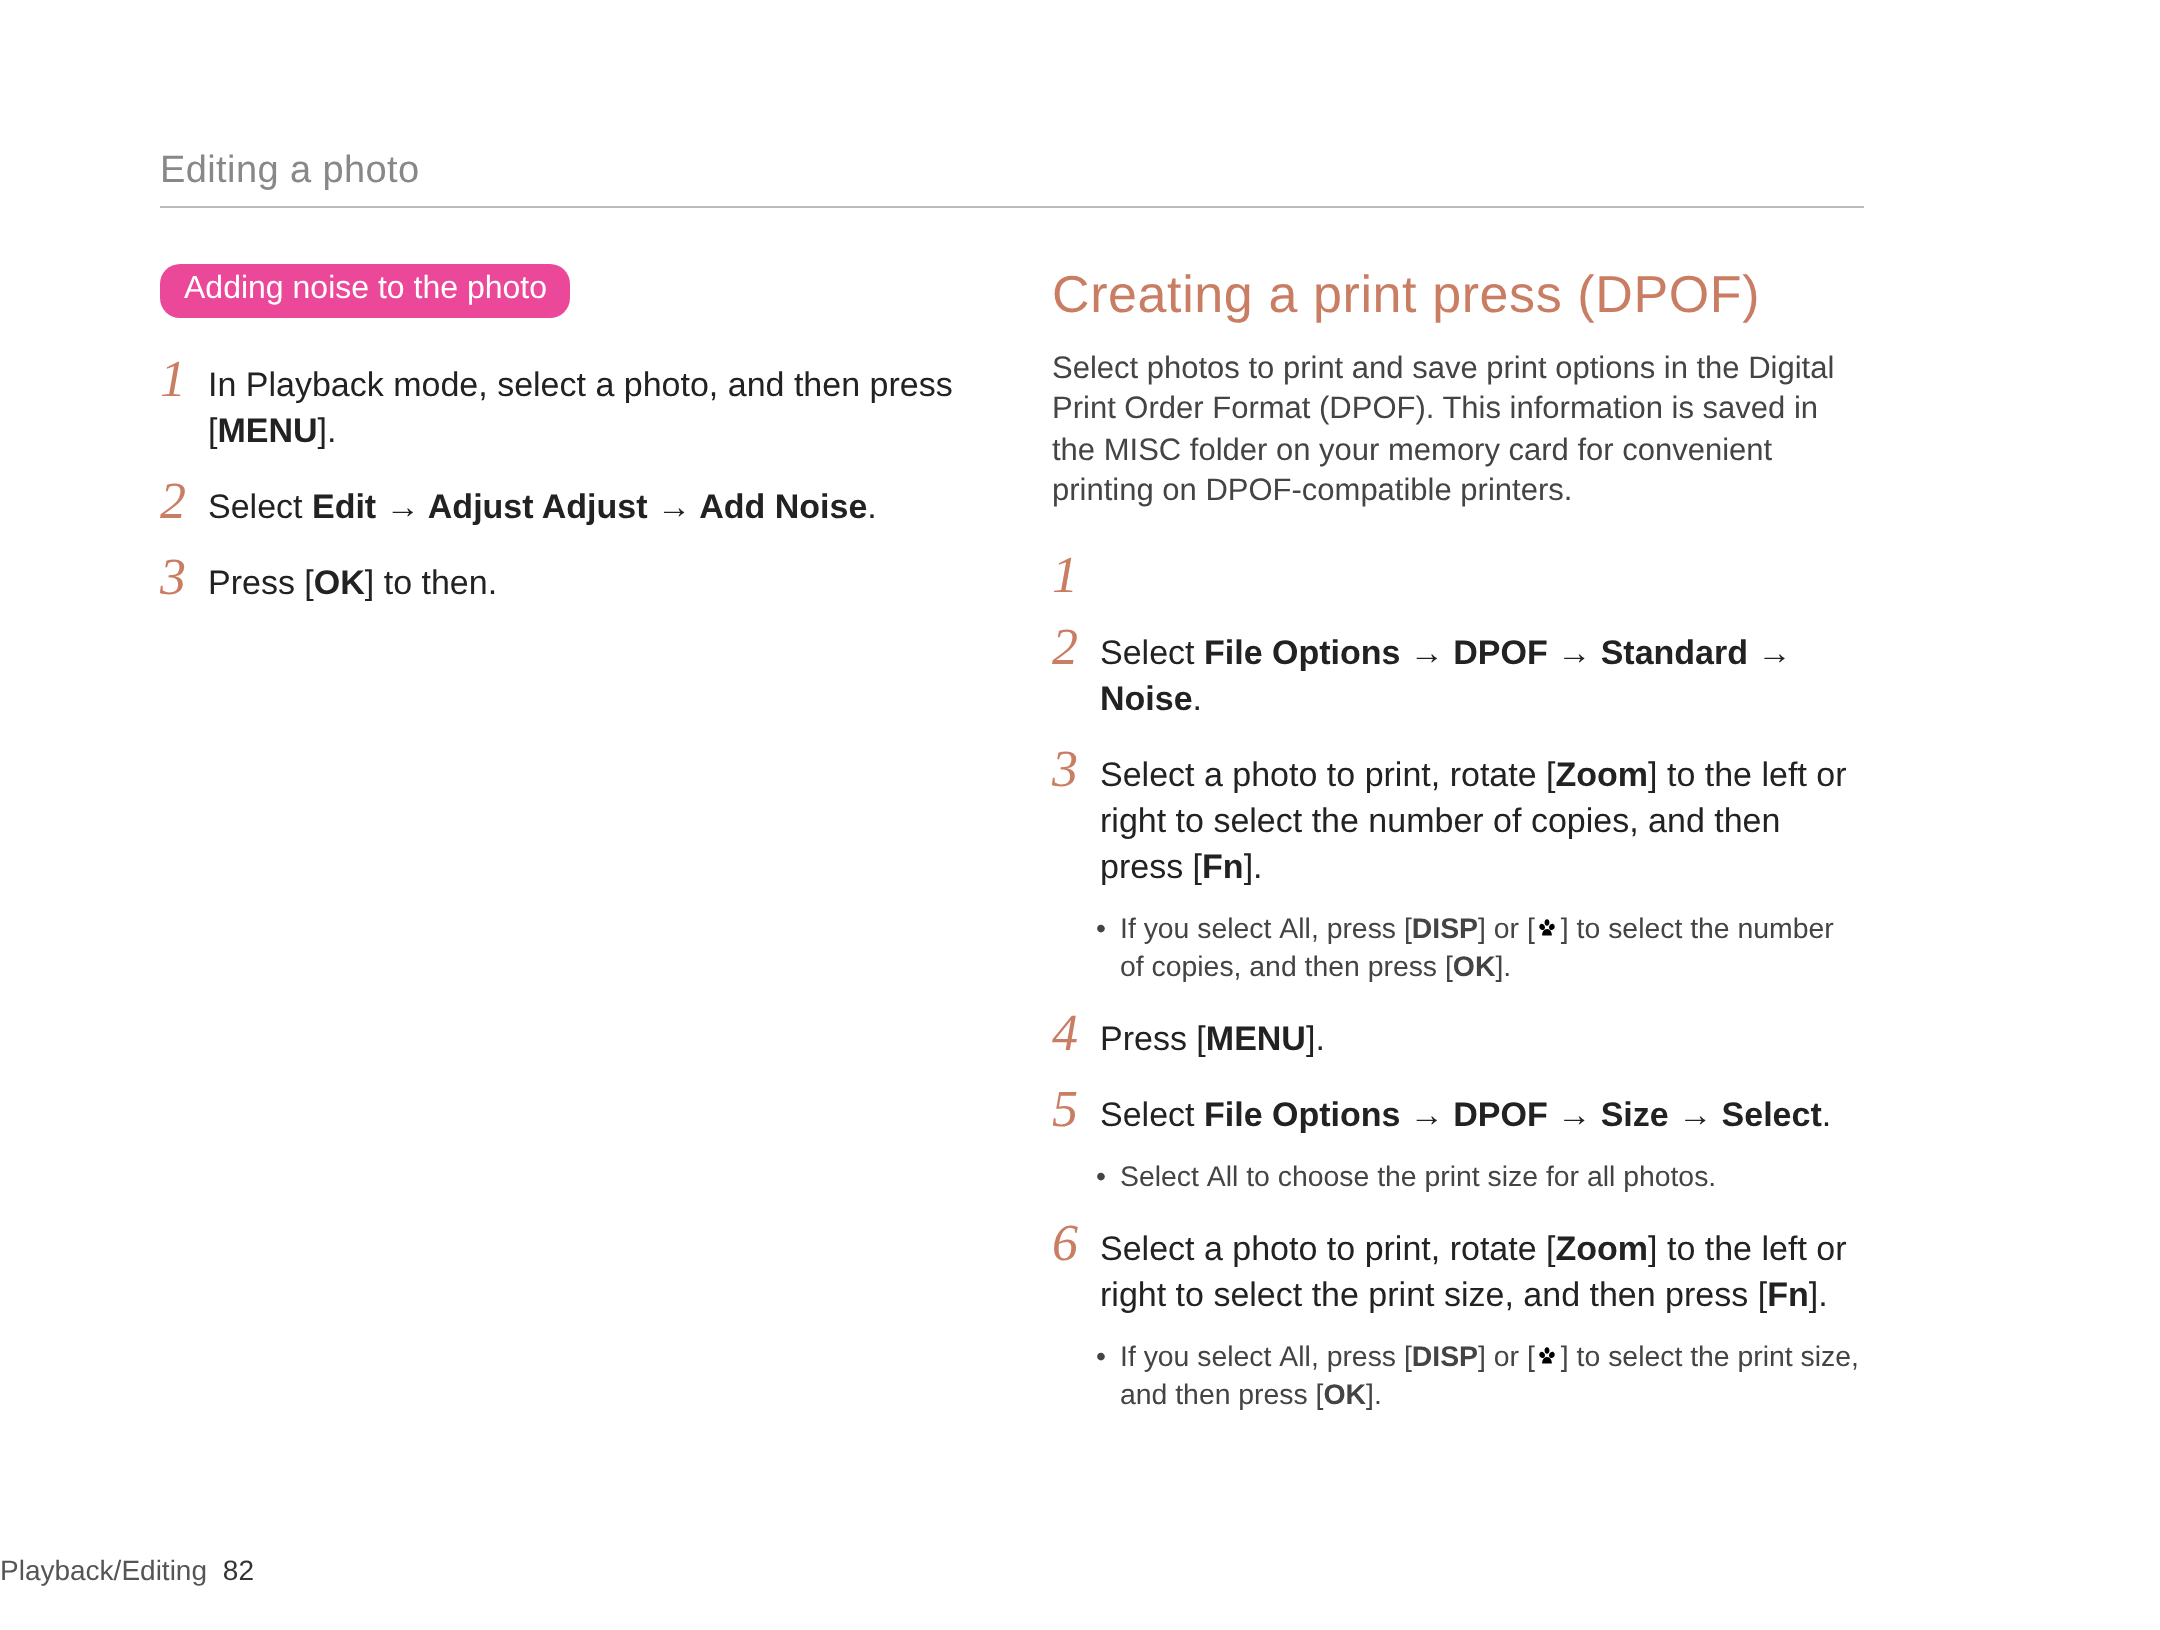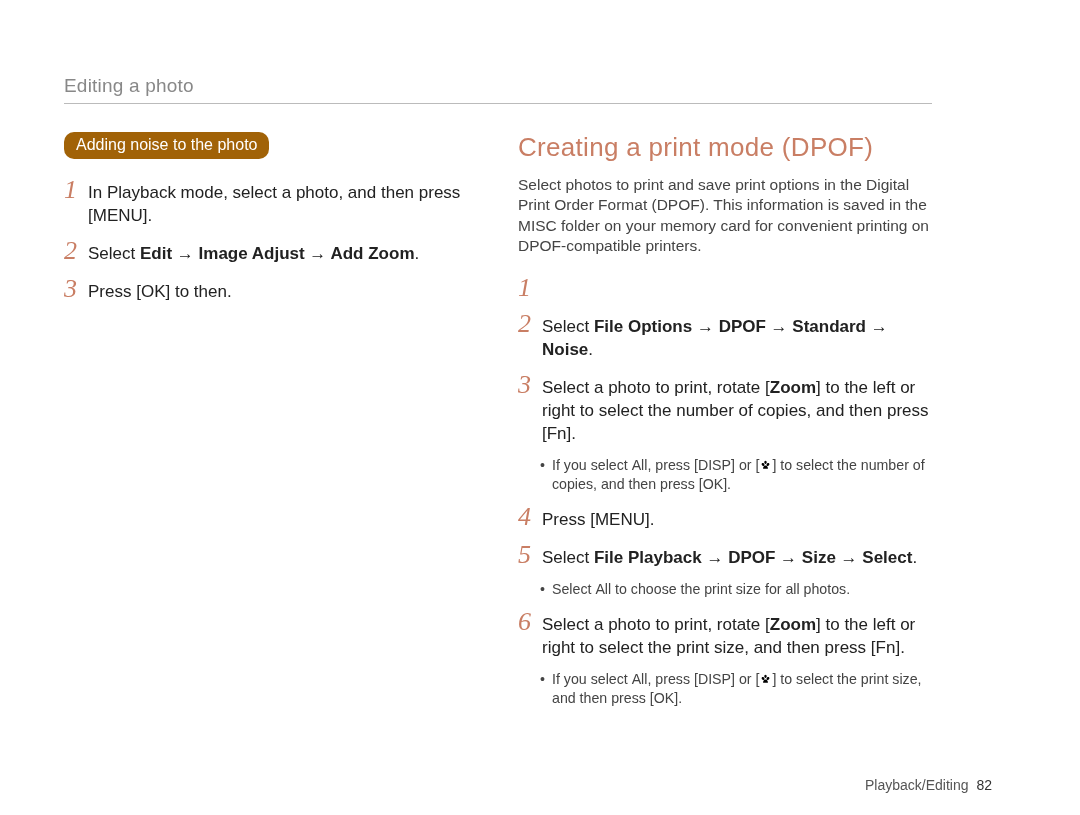--- a/index.html
+++ b/index.html
@@ -1,40 +1,40 @@
 <!DOCTYPE html>
 <html><head>
 <meta charset="utf-8">
 <style>
   * { box-sizing: border-box; margin: 0; padding: 0; }
   html, body { width: 1080px; height: 815px; background: #ffffff; font-family: Arial, Helvetica, sans-serif; color: #222; }
   .page {
     width: 992px;
     height: 815px;
-    padding: 75px 60px 30px 64px;
+    padding: 75px 60px 30px 80px;
     position: relative;
     border-radius: 21px;
   }
   .header {
     font-size: 19px;
     color: #888;
     font-weight: 300;
     border-bottom: 1px solid #bbb;
     padding-bottom: 6px;
     margin-bottom: 28px;
     letter-spacing: 0.2px;
   }
   .cols {
     display: flex;
     gap: 40px;
   }
   .col { flex: 1; }
   .badge {
     display: inline-block;
-    background: #a16207;
+    background: #ec4899;
     color: #fff;
     font-size: 16px;
     padding: 4px 12px 5px 12px;
     border-radius: 10px;
     margin-bottom: 18px;
   }
   .h2 {
     color: #c97e64;
     font-size: 26px;
     font-weight: 400;
@@ -64,21 +64,21 @@
     line-height: 1;
   }
   .step-body {
     font-size: 17px;
     color: #222;
     line-height: 1.35;
     font-weight: 300;
   }
   .step-body b, .bold { font-weight: 700; }
   .btn {
-    font-weight: 400;
+    font-weight: 700;
     font-family: Arial, Helvetica, sans-serif;
   }
   .sub {
     list-style: none;
     margin: 6px 0 10px 24px;
   }
   .sub li {
     font-size: 14.2px;
     color: #444;
     line-height: 1.35;
@@ -89,21 +89,21 @@
   .sub li::before {
     content: "•";
     position: absolute;
     left: -2px;
     top: 0;
   }
   .footer {
     position: absolute;
     bottom: 22px;
     left: 0; right: 0;
-    text-align: right;
+    text-align: left;
     font-size: 14px;
     color: #555;
   }
   .footer .pg { font-weight: 300; color: #333; margin-left: 4px; }
   .ficon {
     display: inline-block;
     width: 13px; height: 13px;
     vertical-align: -2px;
     position: relative;
   }
@@ -124,34 +124,34 @@
       <ol class="steps">
         <li>
           <span class="num">1</span>
           <span class="step-body">
             <span>In Playback mode, select a photo, and then press [</span><span class="btn">MENU</span><span>].</span>
           </span>
         </li>
         <li>
           <span class="num">2</span>
           <span class="step-body">
-            <span>Select </span><b>Edit → Image Adjust → Add Zoom</b><span>.</span>
+            <span>Select </span><b>Edit → Adjust Adjust → Add Noise</b><span>.</span>
           </span>
         </li>
         <li>
           <span class="num">3</span>
           <span class="step-body">
             <span>Press [</span><span class="btn">OK</span><span>] to then.</span>
           </span>
         </li>
       </ol>
     </div>
 
     <div class="col">
-      <div class="h2">Creating a print mode (DPOF)</div>
+      <div class="h2">Creating a print press (DPOF)</div>
       <div class="intro">Select photos to print and save print options in the Digital Print Order Format (DPOF). This information is saved in the MISC folder on your memory card for convenient printing on DPOF-compatible printers.</div>
 
       <ol class="steps">
 
         <li>
           <span class="num">1</span>
         </li>
 
         <li>
           <span class="num">2</span>
@@ -181,21 +181,21 @@
         <li>
           <span class="num">4</span>
           <span class="step-body">
             <span>Press [</span><span class="btn">MENU</span><span>].</span>
           </span>
         </li>
 
         <li>
           <span class="num">5</span>
           <span class="step-body">
-            <span>Select </span><b>File Playback → DPOF → Size → Select</b><span>.</span>
+            <span>Select </span><b>File Options → DPOF → Size → Select</b><span>.</span>
           </span>
         </li>
       </ol>
       <ul class="sub">
         <li>
           <span>Select </span><b>All</b><span> to choose the print size for all photos.</span>
         </li>
       </ul>
 
       <ol class="steps">

